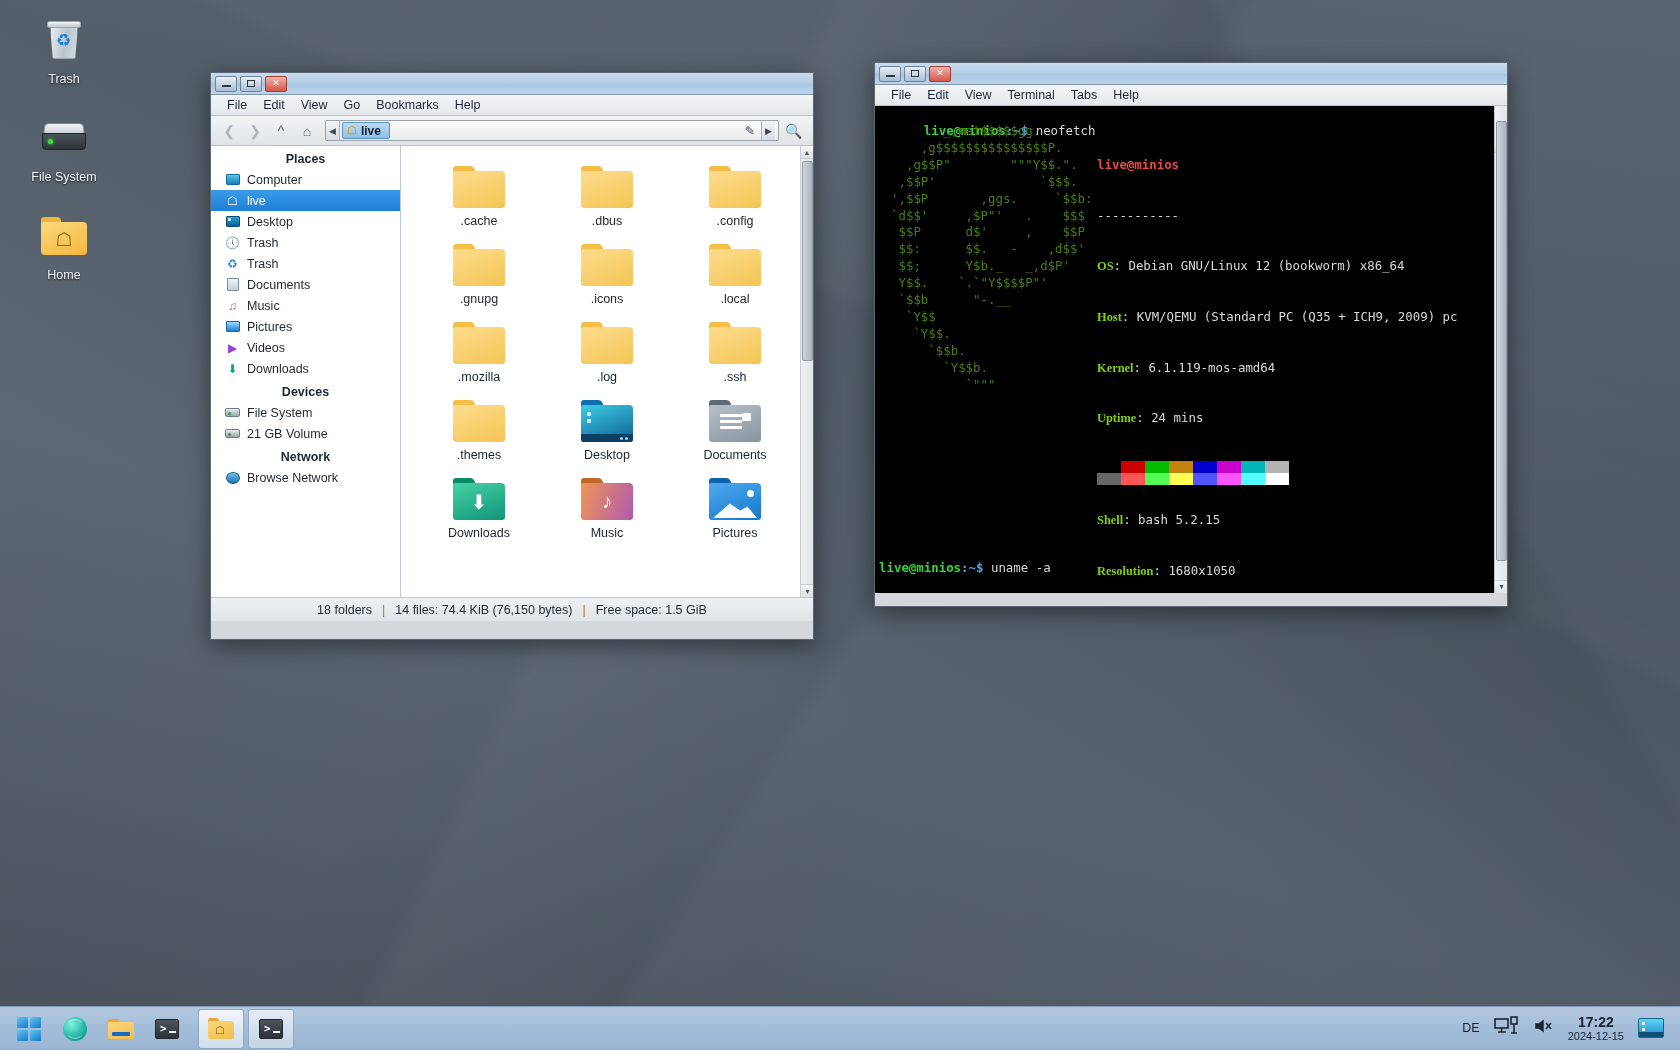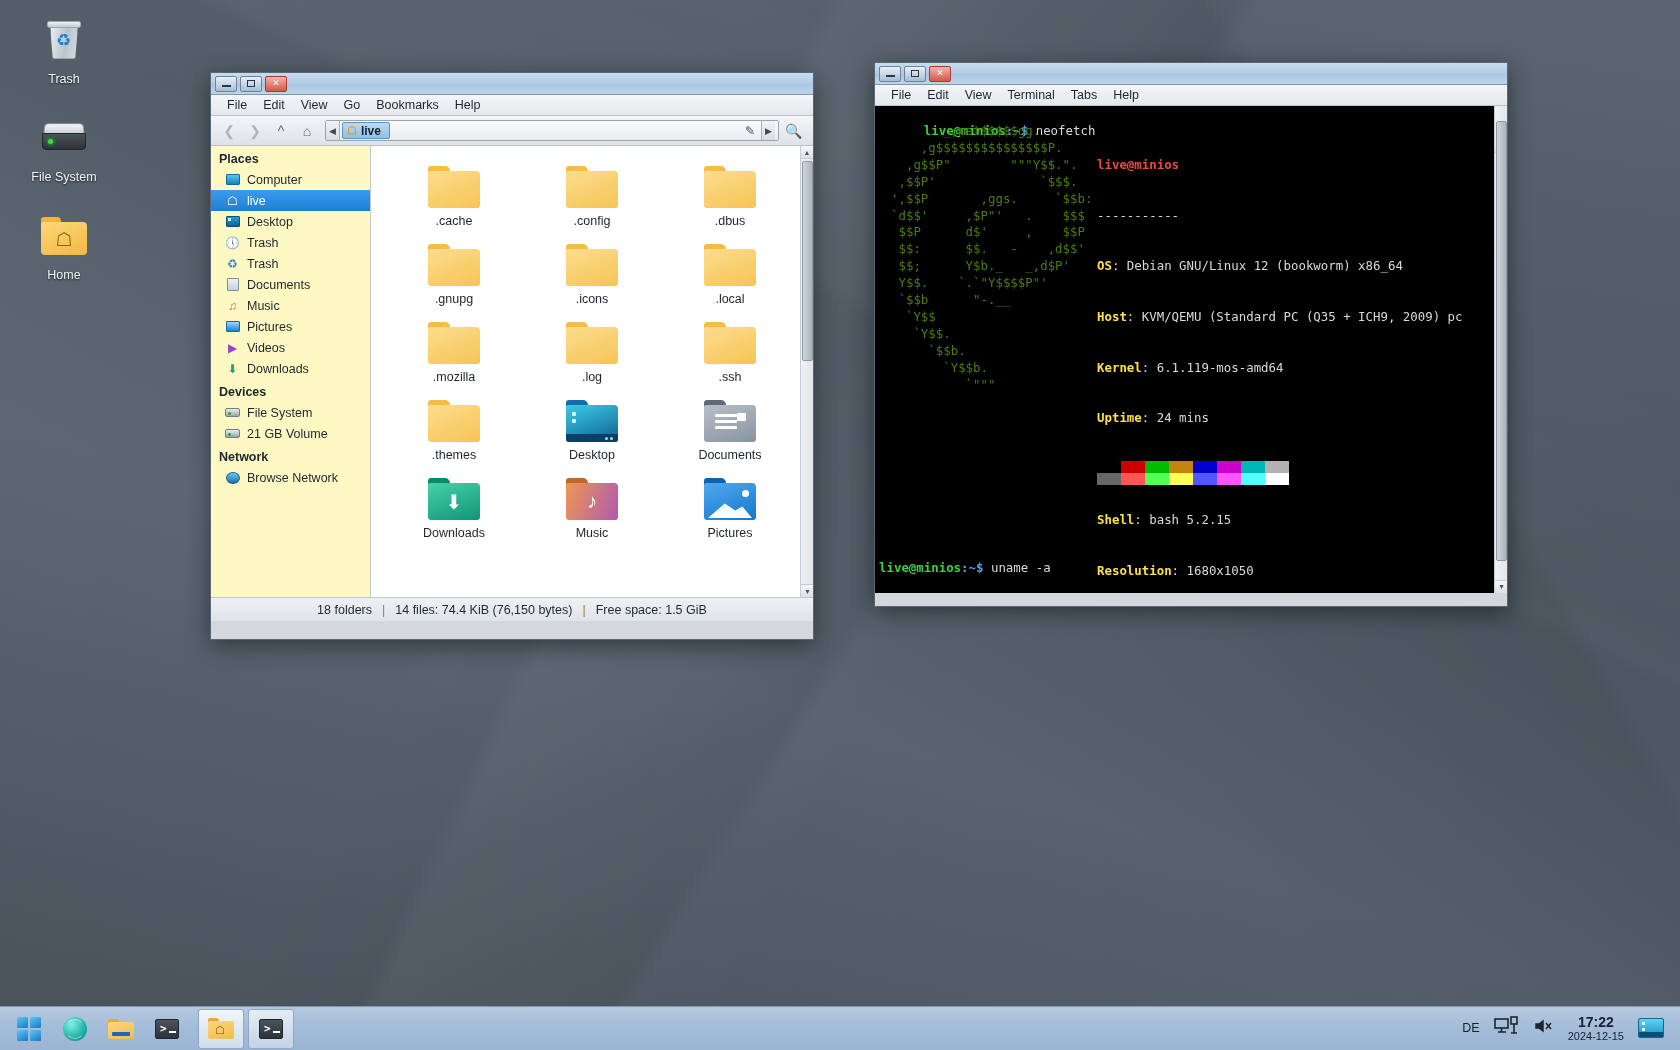--- a/index.html
+++ b/index.html
@@ -140,22 +140,22 @@
     background: linear-gradient(180deg,#bcd9f2,#8fc0e8);
     border:1px solid #5b93c8; border-radius:2px;
     margin-left: 2px; padding: 0 8px 0 4px; height: 17px;
     font-size:12px; font-weight:bold; color:#13212e;
   }
   .path-crumb .hg { font-size:11px; color:#e09a1e; }
   .path-tools { display:flex; align-items:center; gap:2px; padding-right:3px; }
   .search-btn { width:26px; display:flex;align-items:center;justify-content:center; font-size:14px; color:#44525f;}
   .thunar-body { display: flex; height: 451px; }
   .sidebar {
-    width: 160px; background: #fef9c3; border-right: 1px solid #c2c8ce;
-    font-size: 12.5px; color:#1d2630; overflow:hidden;
+    width: 190px; background: #ffffff; border-right: 1px solid #c2c8ce;
+    font-size: 12.5px; color:#1d2630; overflow:hidden;text-align:center;
   }
   .side-head { font-weight: bold; padding: 6px 8px 3px 8px; font-size:12.5px;}
   .side-item {
     display:flex; align-items:center; gap:7px; padding: 2px 8px 2px 14px; height:21px;
   }
   .side-item.sel { background: linear-gradient(180deg,#3b9bea,#1e7fd6); color:#fff; }
   .side-ico { width:15px; height:14px; display:flex;align-items:center;justify-content:center; font-size:12px; flex:0 0 15px;}
   .mini-monitor { width:14px;height:11px;background:linear-gradient(180deg,#59c8ef,#1a7fb8);border:1px solid #116c9e;border-radius:1px;}
   .mini-desktop { width:14px;height:11px;background:linear-gradient(180deg,#2a9fd4,#0d5f92);border:1px solid #0b4e77;border-radius:1px;position:relative;}
   .mini-desktop::after{content:"";position:absolute;left:1px;top:1px;width:3px;height:3px;background:#bfe9ff;}
@@ -218,21 +218,21 @@
     font-size: 12.4px; line-height: 16.9px;
     white-space: pre; color: #d6d6d6;
   }
   .term-scroll {
     position:absolute; right:0; top:0; width:13px; height:100%;
     background: linear-gradient(90deg,#eff1f3,#e3e6e9); border-left:1px solid #c6ccd2;
   }
   .tsb-thumb{position:absolute;top:15px;left:1px;width:11px;height:440px;background:linear-gradient(90deg,#cfd6dc,#aab4bd);border:1px solid #8e99a3;border-radius:2px;}
   .art { position:absolute; left:16px; top:17px; color:#4d7c0f; }
   .info { position:absolute; left:222px; top:17px; }
-  .k { color:#fde047; font-weight:bold; }
+  .k { color:#84cc16; font-weight:bold;font-family:Liberation Serif, serif; }
   .user { color:#e84a46; font-weight:bold; }
   .v { color:#d9d9d9; }
   .prompt-user{color:#3bd13b;font-weight:bold;}
   .prompt-path{color:#4fa8e8;font-weight:bold;}
   .cmd{color:#d9d9d9;}
   .palette { position:absolute; left:222px; top:355px; display:flex; flex-direction:column; }
   .palette .row { display:flex; }
   .palette i { display:block; width:24px; height:12px; }
   .botlines { position:absolute; left:4px; top:420px; }
   
@@ -441,30 +441,30 @@
             </div>
           <div class="fname">.cache</div>
         </div>
         <div class="file-item">
           <div class="fico">
               <div class="folder f-yellow">
                 <div class="tab"></div>
                 <div class="bd"></div>
               </div>
             </div>
+          <div class="fname">.dbus</div>
+        </div>
+        <div class="file-item">
+          <div class="fico">
+              <div class="folder f-yellow">
+                <div class="tab"></div>
+                <div class="bd"></div>
+              </div>
+            </div>
           <div class="fname">.config</div>
-        </div>
-        <div class="file-item">
-          <div class="fico">
-              <div class="folder f-yellow">
-                <div class="tab"></div>
-                <div class="bd"></div>
-              </div>
-            </div>
-          <div class="fname">.dbus</div>
         </div>
 
         <div class="file-item">
           <div class="fico">
               <div class="folder f-yellow">
                 <div class="tab"></div>
                 <div class="bd"></div>
               </div>
             </div>
           <div class="fname">.gnupg</div>

